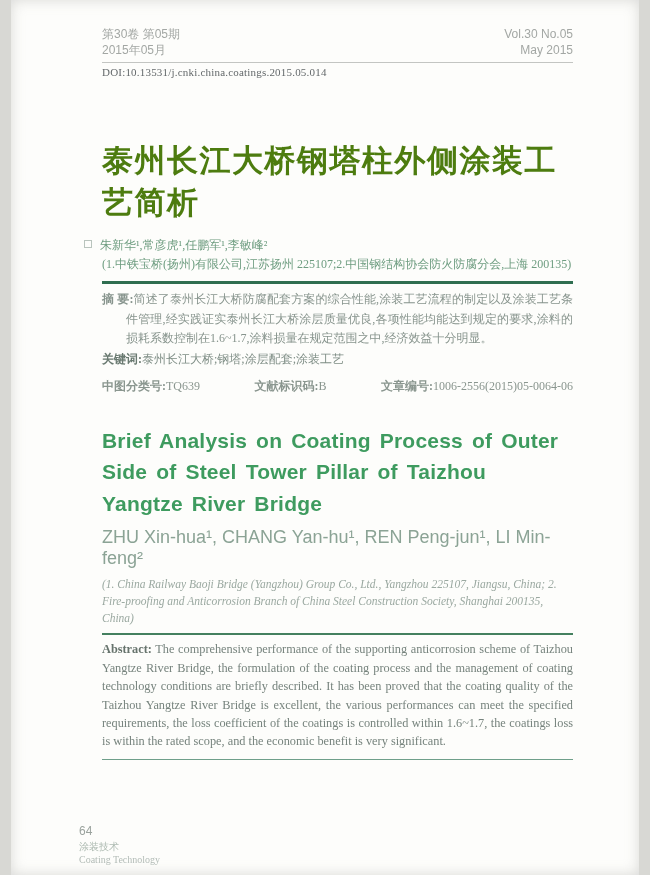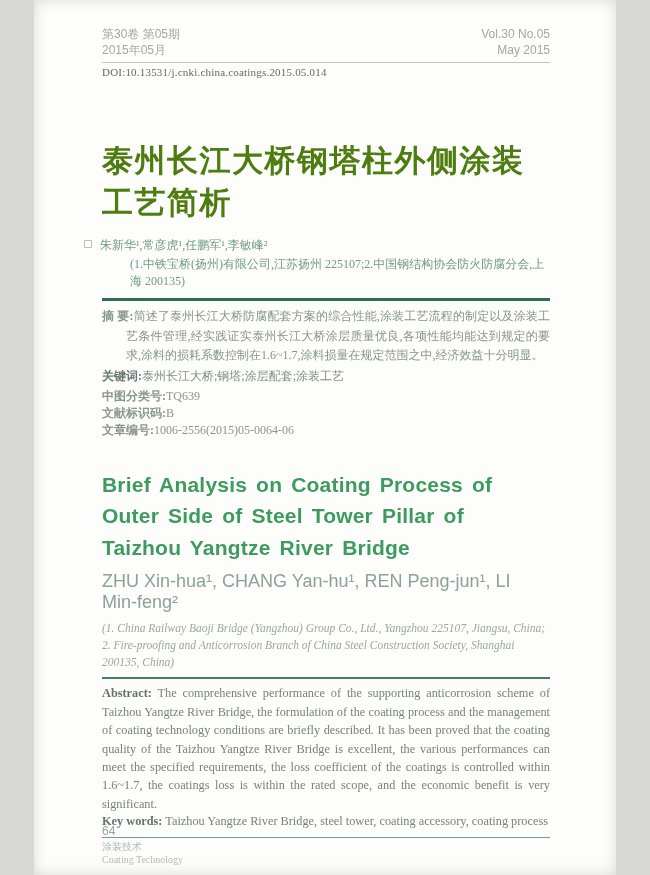--- a/index.html
+++ b/index.html
@@ -1,53 +1,54 @@
 <!DOCTYPE html>
 <html><head>
 <meta charset="utf-8">
 <style>
   * { margin:0; padding:0; box-sizing:border-box; }
   html,body { background:#d8d8d4; }
   .page {
     position:relative;
-    width:582px; height:875px;
+    width:628px; height:875px;
     margin:0 auto;
     background:#fdfdfb;
     box-shadow: inset 0 0 14px rgba(150,150,145,.35);
     font-family:"Liberation Serif","DejaVu Serif",serif;
     overflow:hidden;
+    padding-left:23px;
   }
   .content { padding:26px 66px 0 68px; }
 
   
   .jheader { display:flex; justify-content:space-between; color:#a3a7a4; font-size:12px; line-height:1.35; font-family:"Liberation Sans","DejaVu Sans",sans-serif; }
   .jheader .cell { white-space:nowrap; }
   .jheader .center { text-align:center; letter-spacing:2px; }
   .jheader .right { text-align:right; }
   .header-rule { border:none; border-top:1px solid #c3c5c2; margin:4px 0 3px 0; }
   .doi { font-size:11px; color:#63686a; letter-spacing:.2px; }
 
   
   .title-cn {
     margin-top:62px;
     font-family:"Liberation Sans","DejaVu Sans",sans-serif;
     font-weight:bold; font-size:31px; letter-spacing:1.5px;
     color:#4d7c0f;
   }
   .authors-row { margin-top:13px; display:flex; align-items:flex-start; font-size:12px; color:#6e9d80; }
   .author-mark { display:inline-block; width:8px; height:8px; border:1px solid #b9c4bd; margin:3px 8px 0 -18px; flex:0 0 auto; }
-  .affil-cn { margin-top:2px; font-size:12px; color:#6e9d80;margin-left:28px; }
+  .affil-cn { margin-top:2px; font-size:12px; color:#6e9d80; }
   .rule-dark-green { border:none; border-top:3px solid #2f6e50; margin:8px 0 6px 0; }
 
   
   .abs-cn { font-size:12px; line-height:1.62; color:#87948d; text-align:justify; padding-left:2em; text-indent:-2em; }
   .abs-cn b, .kw-cn b, .cls b { font-weight:bold; }
   .kw-cn { font-size:12px; color:#7e8d85; margin-top:2px; }
   .kw-cn b { color:#6a7a71; }
-  .cls { display:flex; justify-content:space-between; font-size:12px; color:#8a968f; margin-top:3px;flex-direction:column; }
+  .cls { display:flex; justify-content:space-between; font-size:12px; color:#8a968f; margin-top:10px; }
 
   
   .title-en {
     margin-top:30px;
     font-family:"Liberation Sans","DejaVu Sans",sans-serif;
     font-weight:bold; font-size:21px; line-height:1.5; letter-spacing:.2px;
     color:#3e9b5f; word-spacing:3px;
   }
   .authors-en { margin-top:8px; font-size:18px; color:#8ba395; font-family:"Liberation Sans","DejaVu Sans",sans-serif; }
   .affil-en { margin-top:7px; font-size:11.5px; font-style:italic; color:#9aa8a0; line-height:1.45; }
@@ -112,21 +113,20 @@
       <span><b>文章编号:</b><span>1006-2556(2015)05-0064-06</span></span>
     </div>
 
     <h2 class="title-en">Brief Analysis on Coating Process of Outer Side of Steel Tower Pillar of Taizhou Yangtze River Bridge</h2>
     <div class="authors-en">ZHU Xin-hua¹, CHANG Yan-hu¹, REN Peng-jun¹, LI Min-feng²</div>
     <div class="affil-en">(1. China Railway Baoji Bridge (Yangzhou) Group Co., Ltd., Yangzhou 225107, Jiangsu, China; 2. Fire-proofing and Anticorrosion Branch of China Steel Construction Society, Shanghai 200135, China)</div>
 
     <hr class="rule-green">
 
     <p class="abs-en"><b>Abstract:</b><span> The comprehensive performance of the supporting anticorrosion scheme of Taizhou Yangtze River Bridge, the formulation of the coating process and the management of coating technology conditions are briefly described. It has been proved that the coating quality of the Taizhou Yangtze River Bridge is excellent, the various performances can meet the specified requirements, the loss coefficient of the coatings is controlled within 1.6~1.7, the coatings loss is within the rated scope, and the economic benefit is very significant.</span></p>
-    <p class="kw-en"><b>Key words:</b><span> Taizhou Yangtze River Bridge, steel tower, coating accessory, coating process</span></p>
 
     <hr class="rule-thin-green">
 
     <div class="body-cols">
       <div class="col">
         <p class="bodytext indent">泰州长江大桥是世界上最大的三塔悬索桥,最先中塔采用人字形钢塔,具有最大水中沉井,2007年12月开建,2012年11月通车。大桥及其接线全长62.1 km,采用双向六车道高速公路标准,项目总投资93.7亿美元。由江苏省交通规划设计院和AECOM有限公司联合设计,大桥钢塔柱由中铁宝桥集团有限公司制造。中塔采用纵向人字形、横向门式框架型钢塔,</p>
       </div>
       <div class="col">
         <p class="bodytext">其大节段制造和安装技术的使用在国内尚居首次。</p>
 

